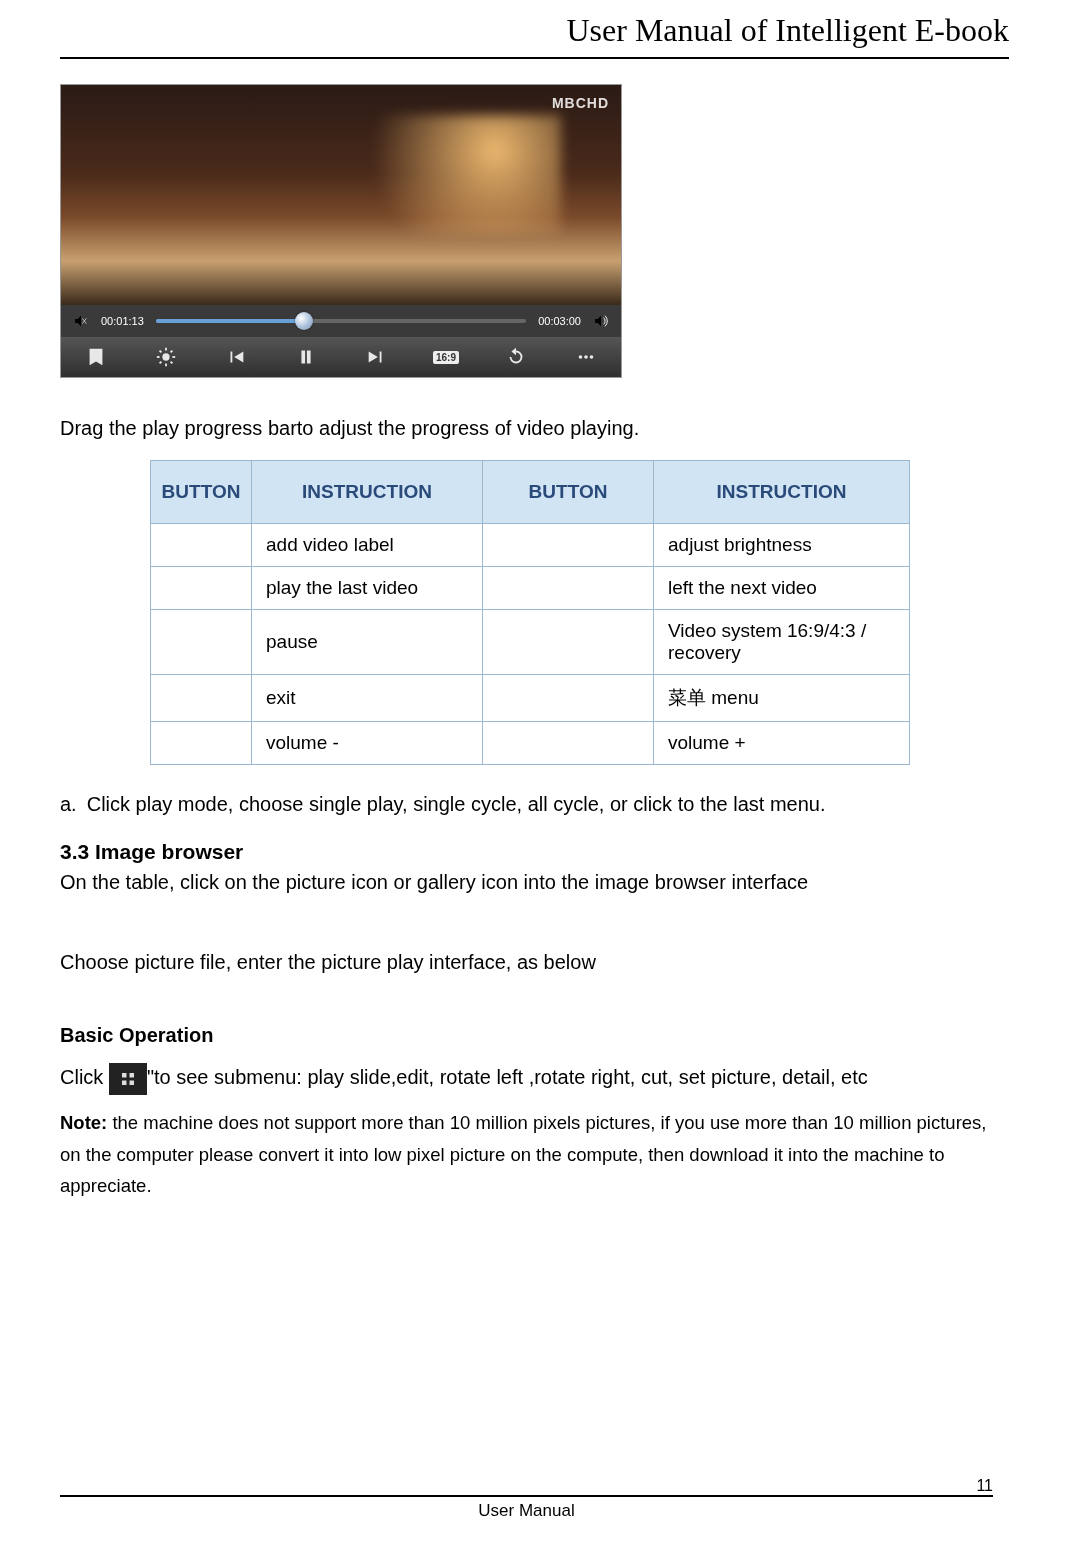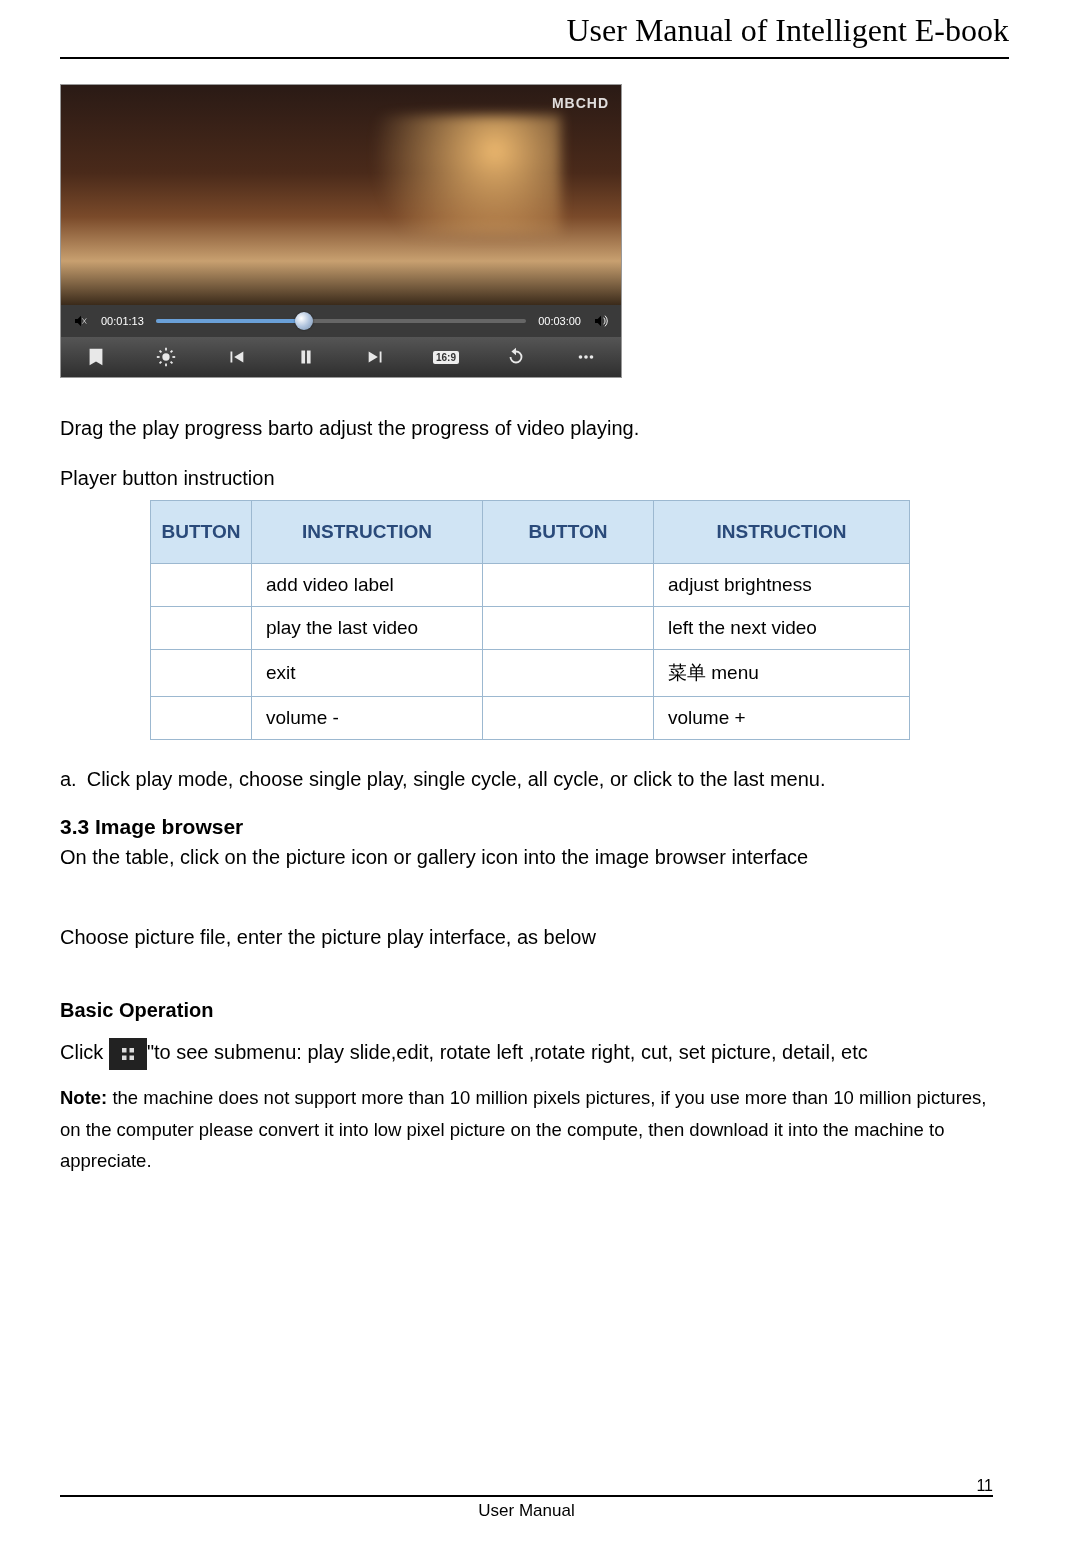--- a/index.html
+++ b/index.html
@@ -274,21 +274,20 @@
               <circle cx="6" cy="12" r="2"></circle>
               <circle cx="12" cy="12" r="2"></circle>
               <circle cx="18" cy="12" r="2"></circle>
             </svg>
         </div>
       </div>
     </div>
 
     <div class="caption-space"></div>
     <div class="body-text para">Drag the play progress barto adjust the progress of video playing.</div>
-    <div class="body-text" style="margin-bottom:4px;">Player button instruction</div>
 
     <table class="instr">
       <thead>
         <tr>
           <th style="width:80px">BUTTON</th>
           <th style="width:210px">INSTRUCTION</th>
           <th style="width:150px">BUTTON</th>
           <th>INSTRUCTION</th>
         </tr>
       </thead>
@@ -297,20 +296,26 @@
           <td class="btncol"></td>
           <td>add video label</td>
           <td class="btncol"></td>
           <td>adjust brightness</td>
         </tr>
         <tr>
           <td class="btncol"></td>
           <td>play the last video</td>
           <td class="btncol"></td>
           <td>left the next video</td>
+        </tr>
+        <tr>
+          <td class="btncol"></td>
+          <td>pause</td>
+          <td class="btncol"></td>
+          <td>Video system 16:9/4:3 / recovery</td>
         </tr>
         <tr>
           <td class="btncol"></td>
           <td>exit</td>
           <td class="btncol"></td>
           <td>菜单 menu</td>
         </tr>
         <tr>
           <td class="btncol"></td>
           <td>volume -</td>

